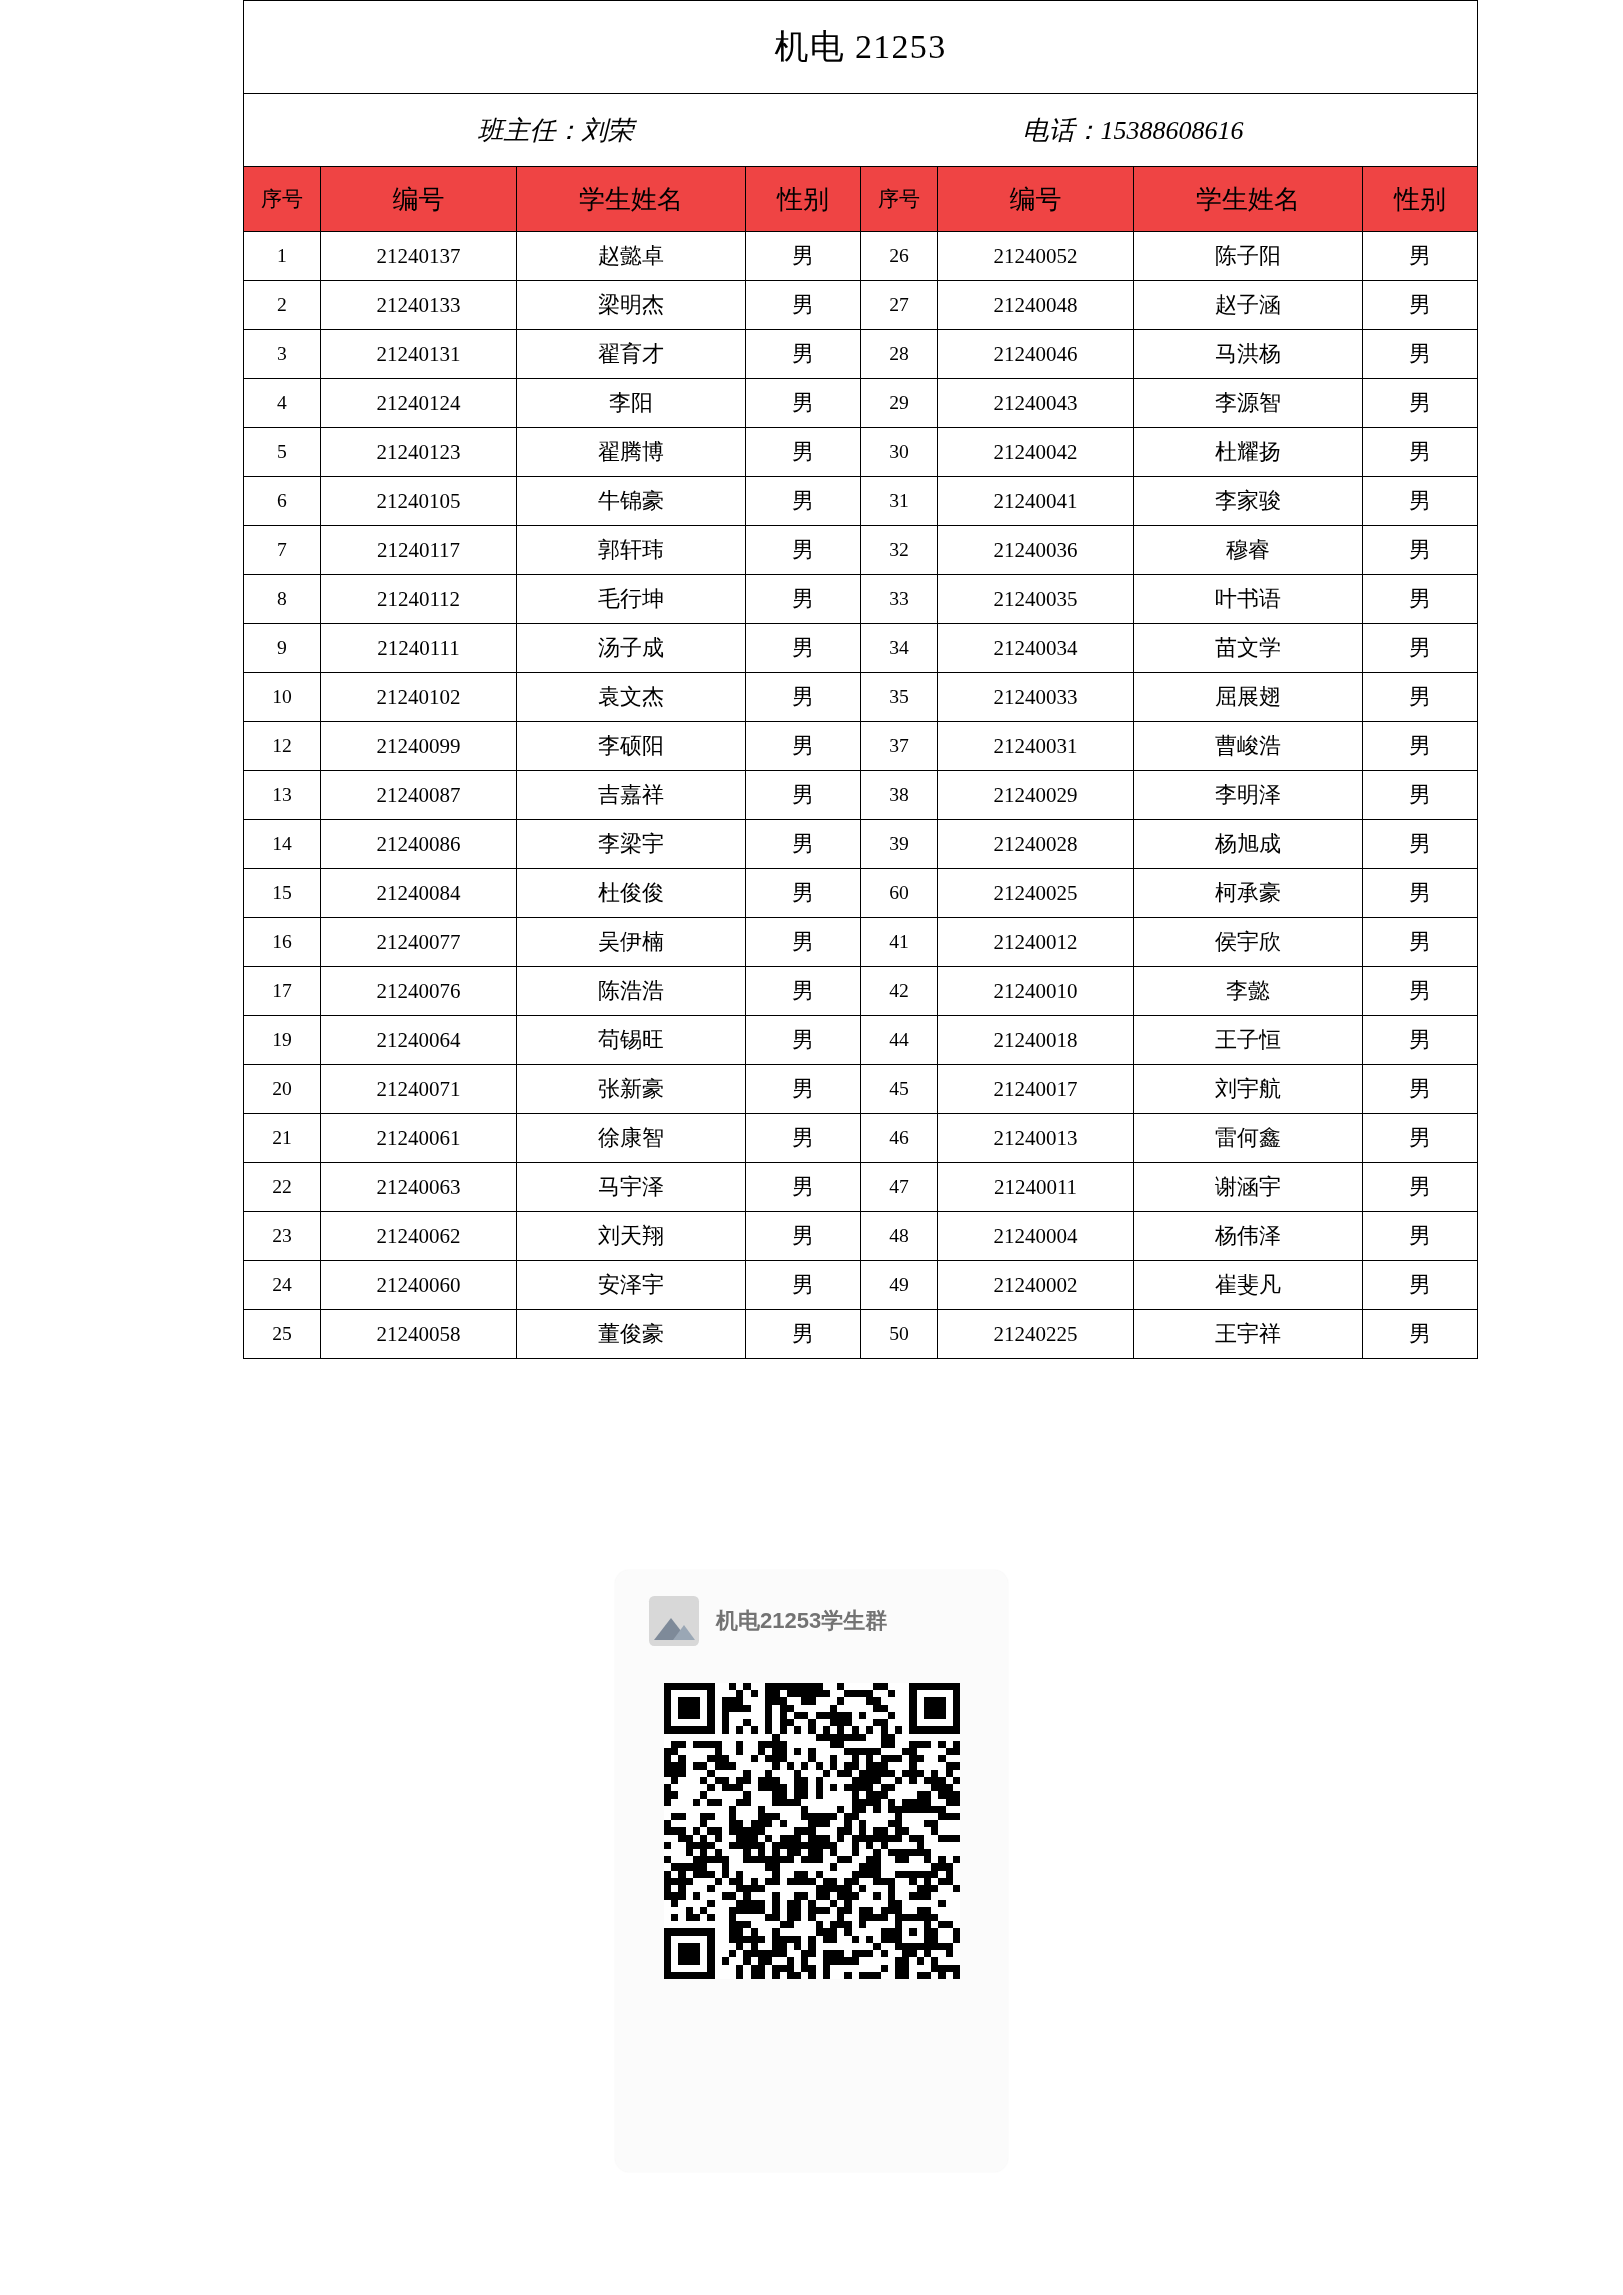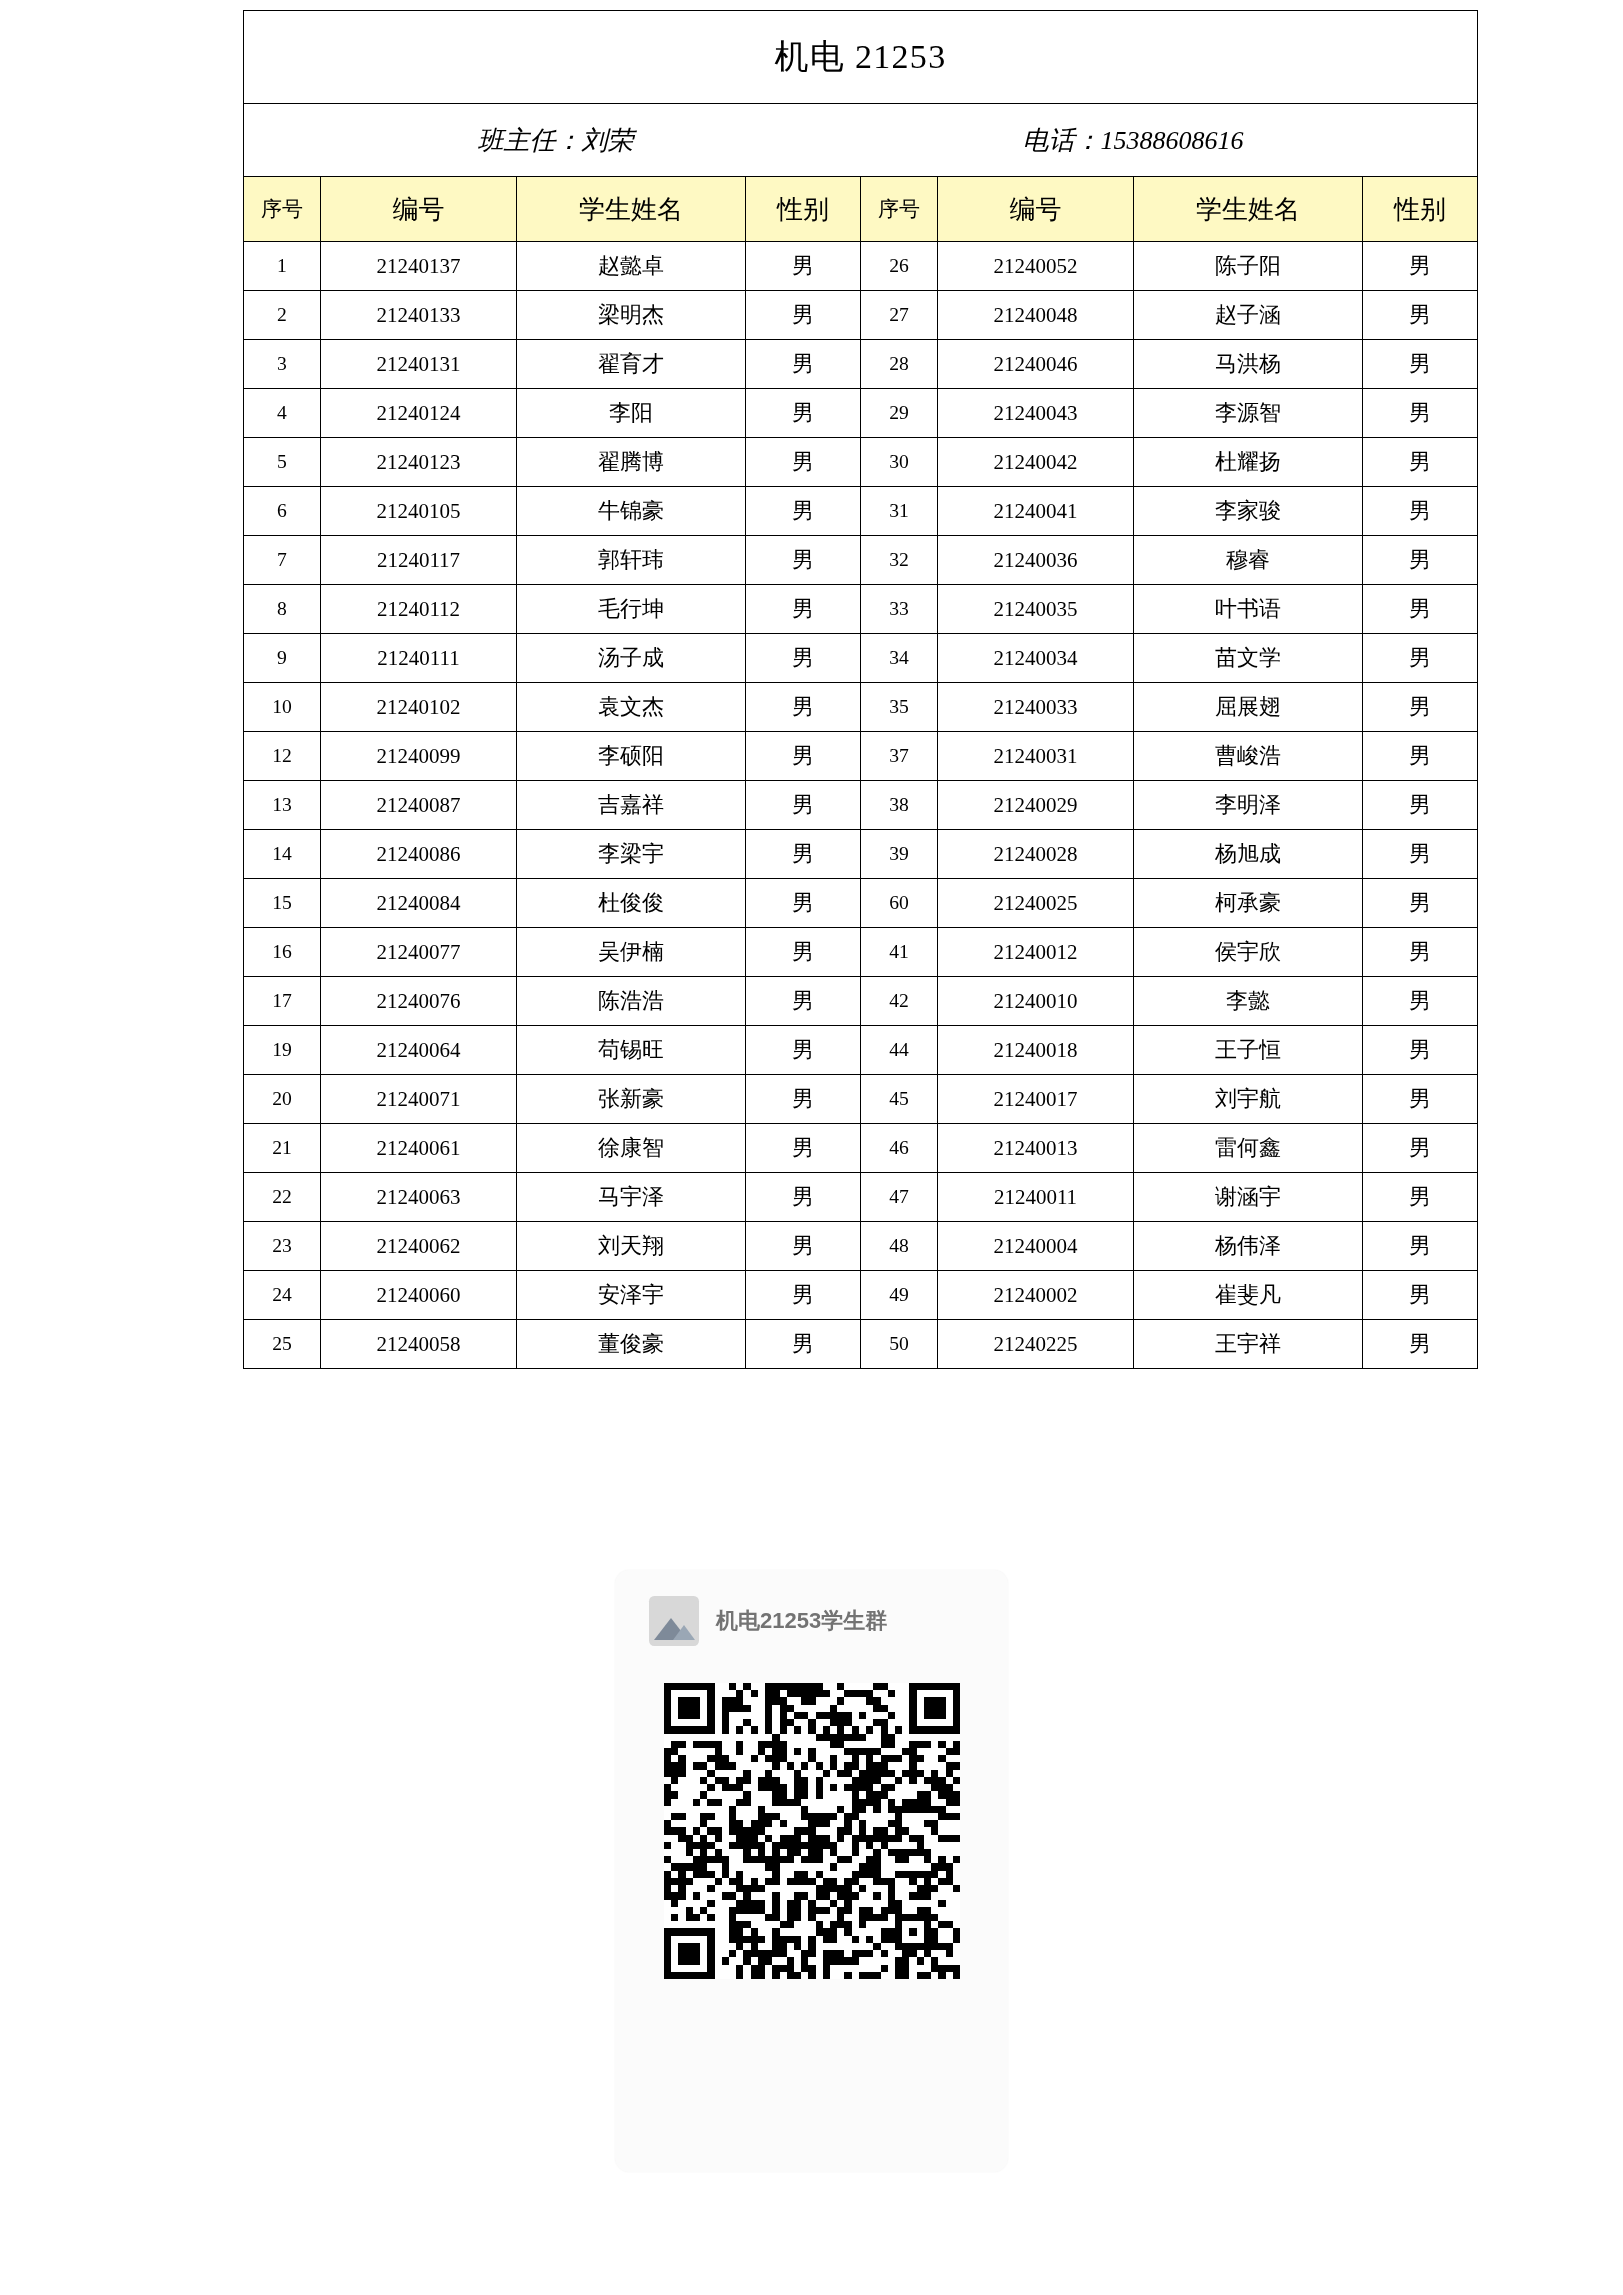--- a/index.html
+++ b/index.html
@@ -18,21 +18,21 @@
     position: relative;
     width: 1623px;
     height: 2295px;
     box-sizing: border-box;
   }
 
   
   .table-wrap {
     position: absolute;
     left: 243px;
-    top: 10px;
+    top: 0;
     width: 1190px;
   }
   table.roster {
     border-collapse: collapse;
     width: 100%;
     table-layout: fixed;
   }
   table.roster td, table.roster th {
     border: 1.3px solid #000;
     text-align: center;
@@ -50,21 +50,21 @@
     font-size: 26px;
   }
   .info-inner {
     display: flex;
     justify-content: space-around;
     align-items: center;
     padding: 0 39px;
     font-style: italic;
   }
   .head-cell {
-    background: #fef9c3;
+    background: #ef4444;
     height: 64px;
     font-size: 26px;
   }
   .head-cell.small {
     font-size: 21px;
   }
   .data-cell {
     height: 48px;
     font-size: 22px;
   }

